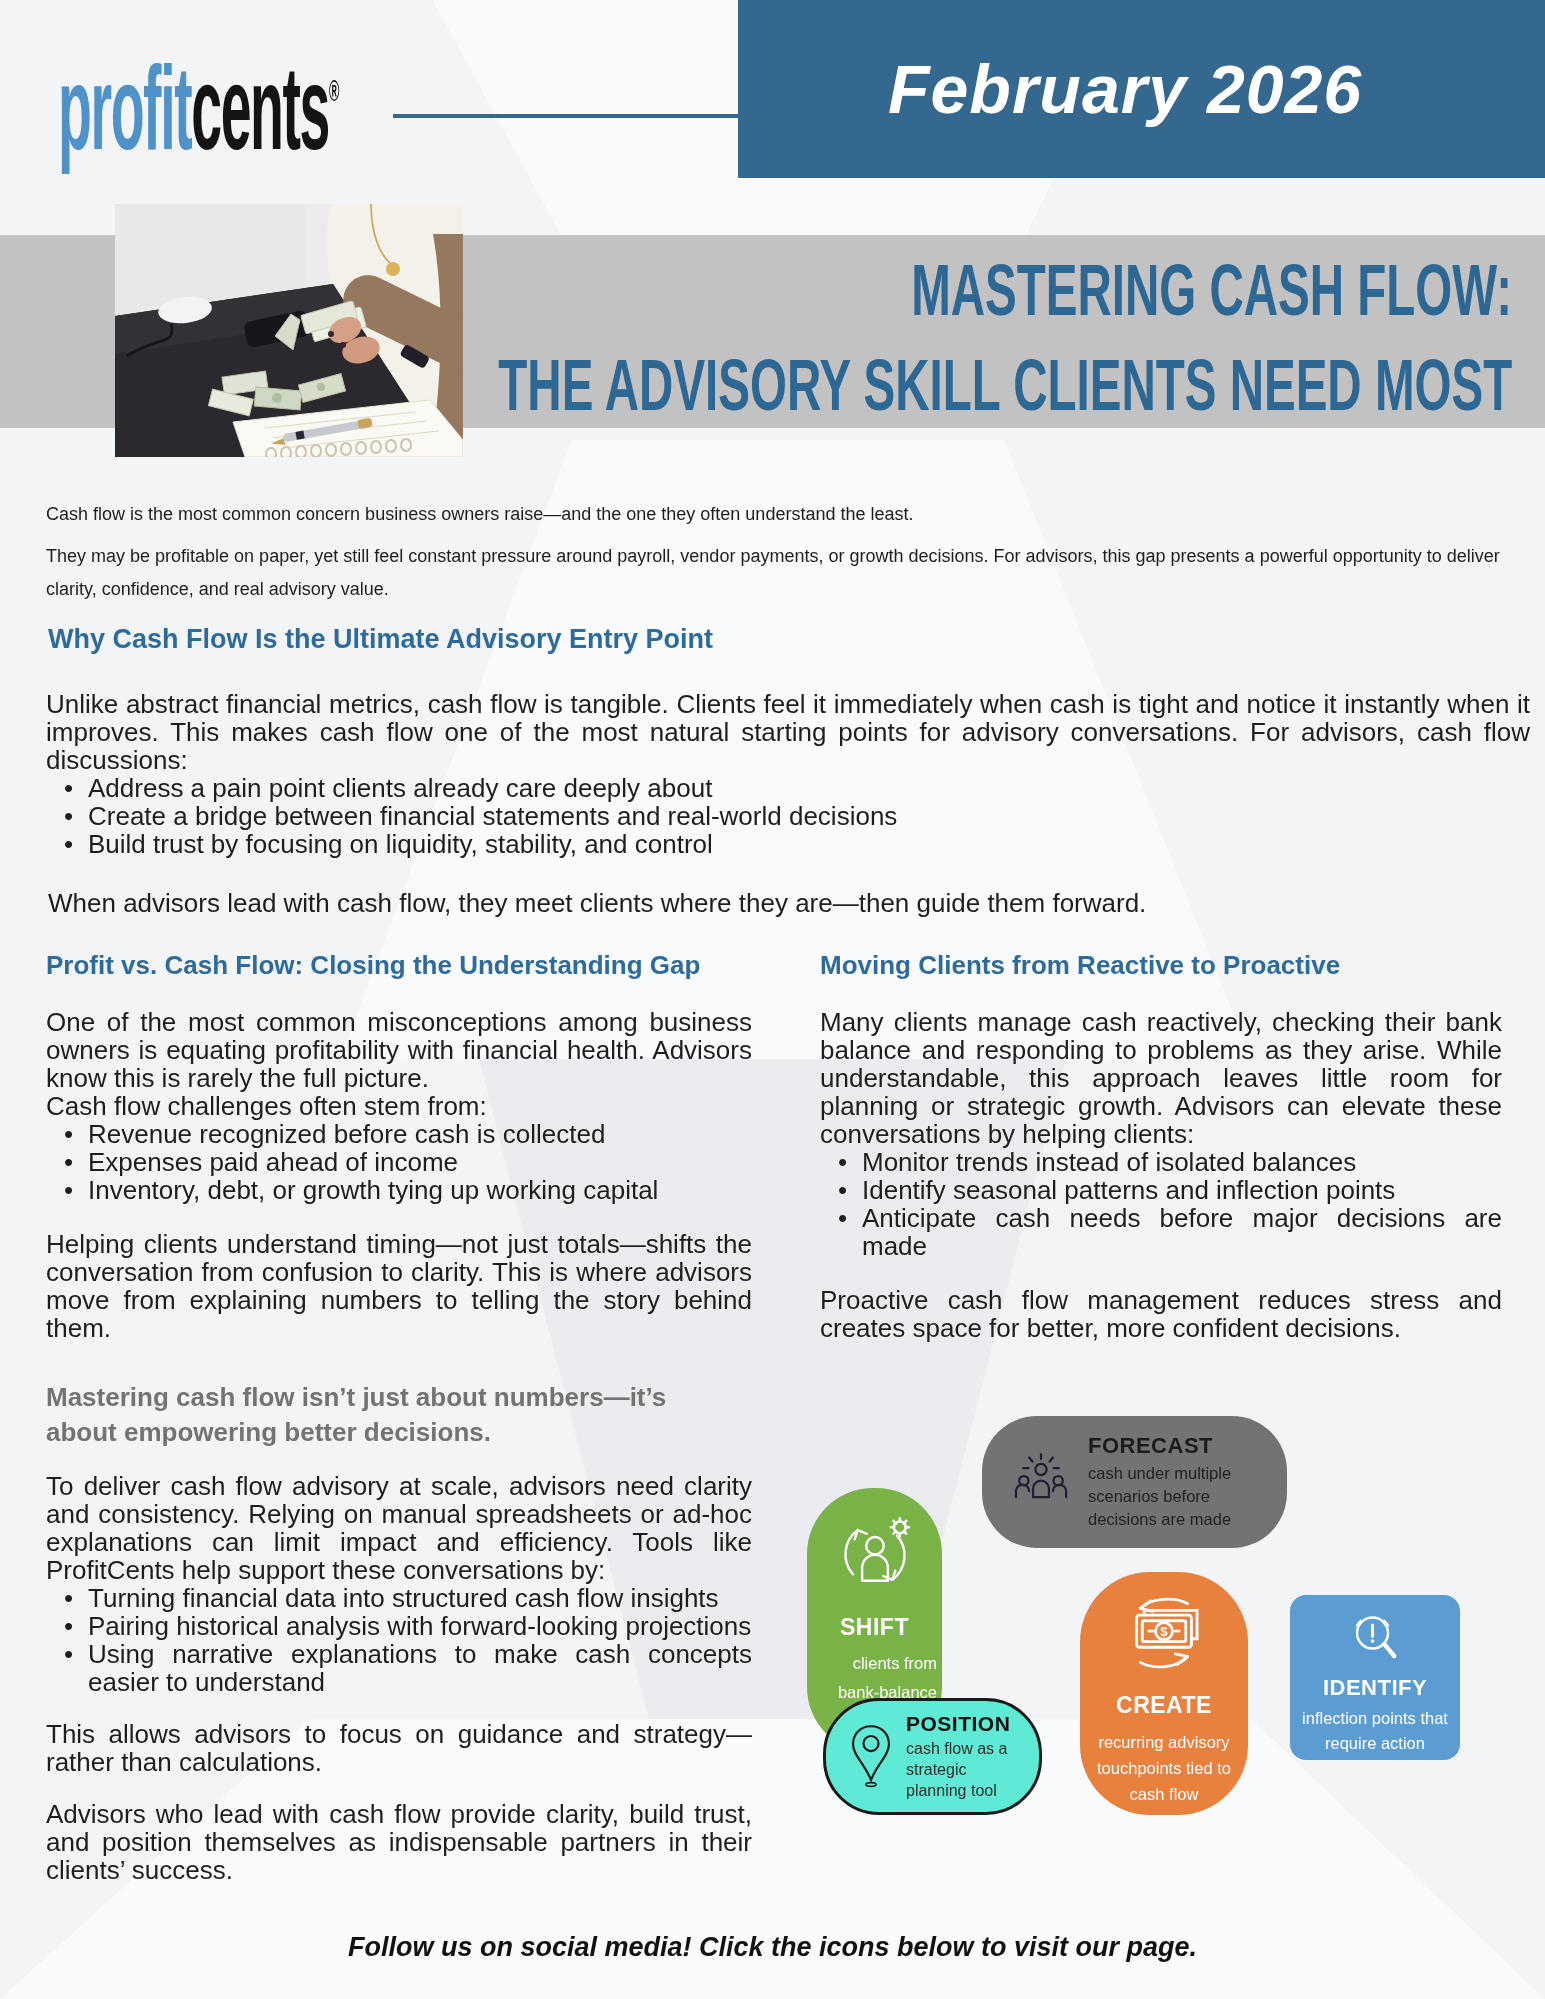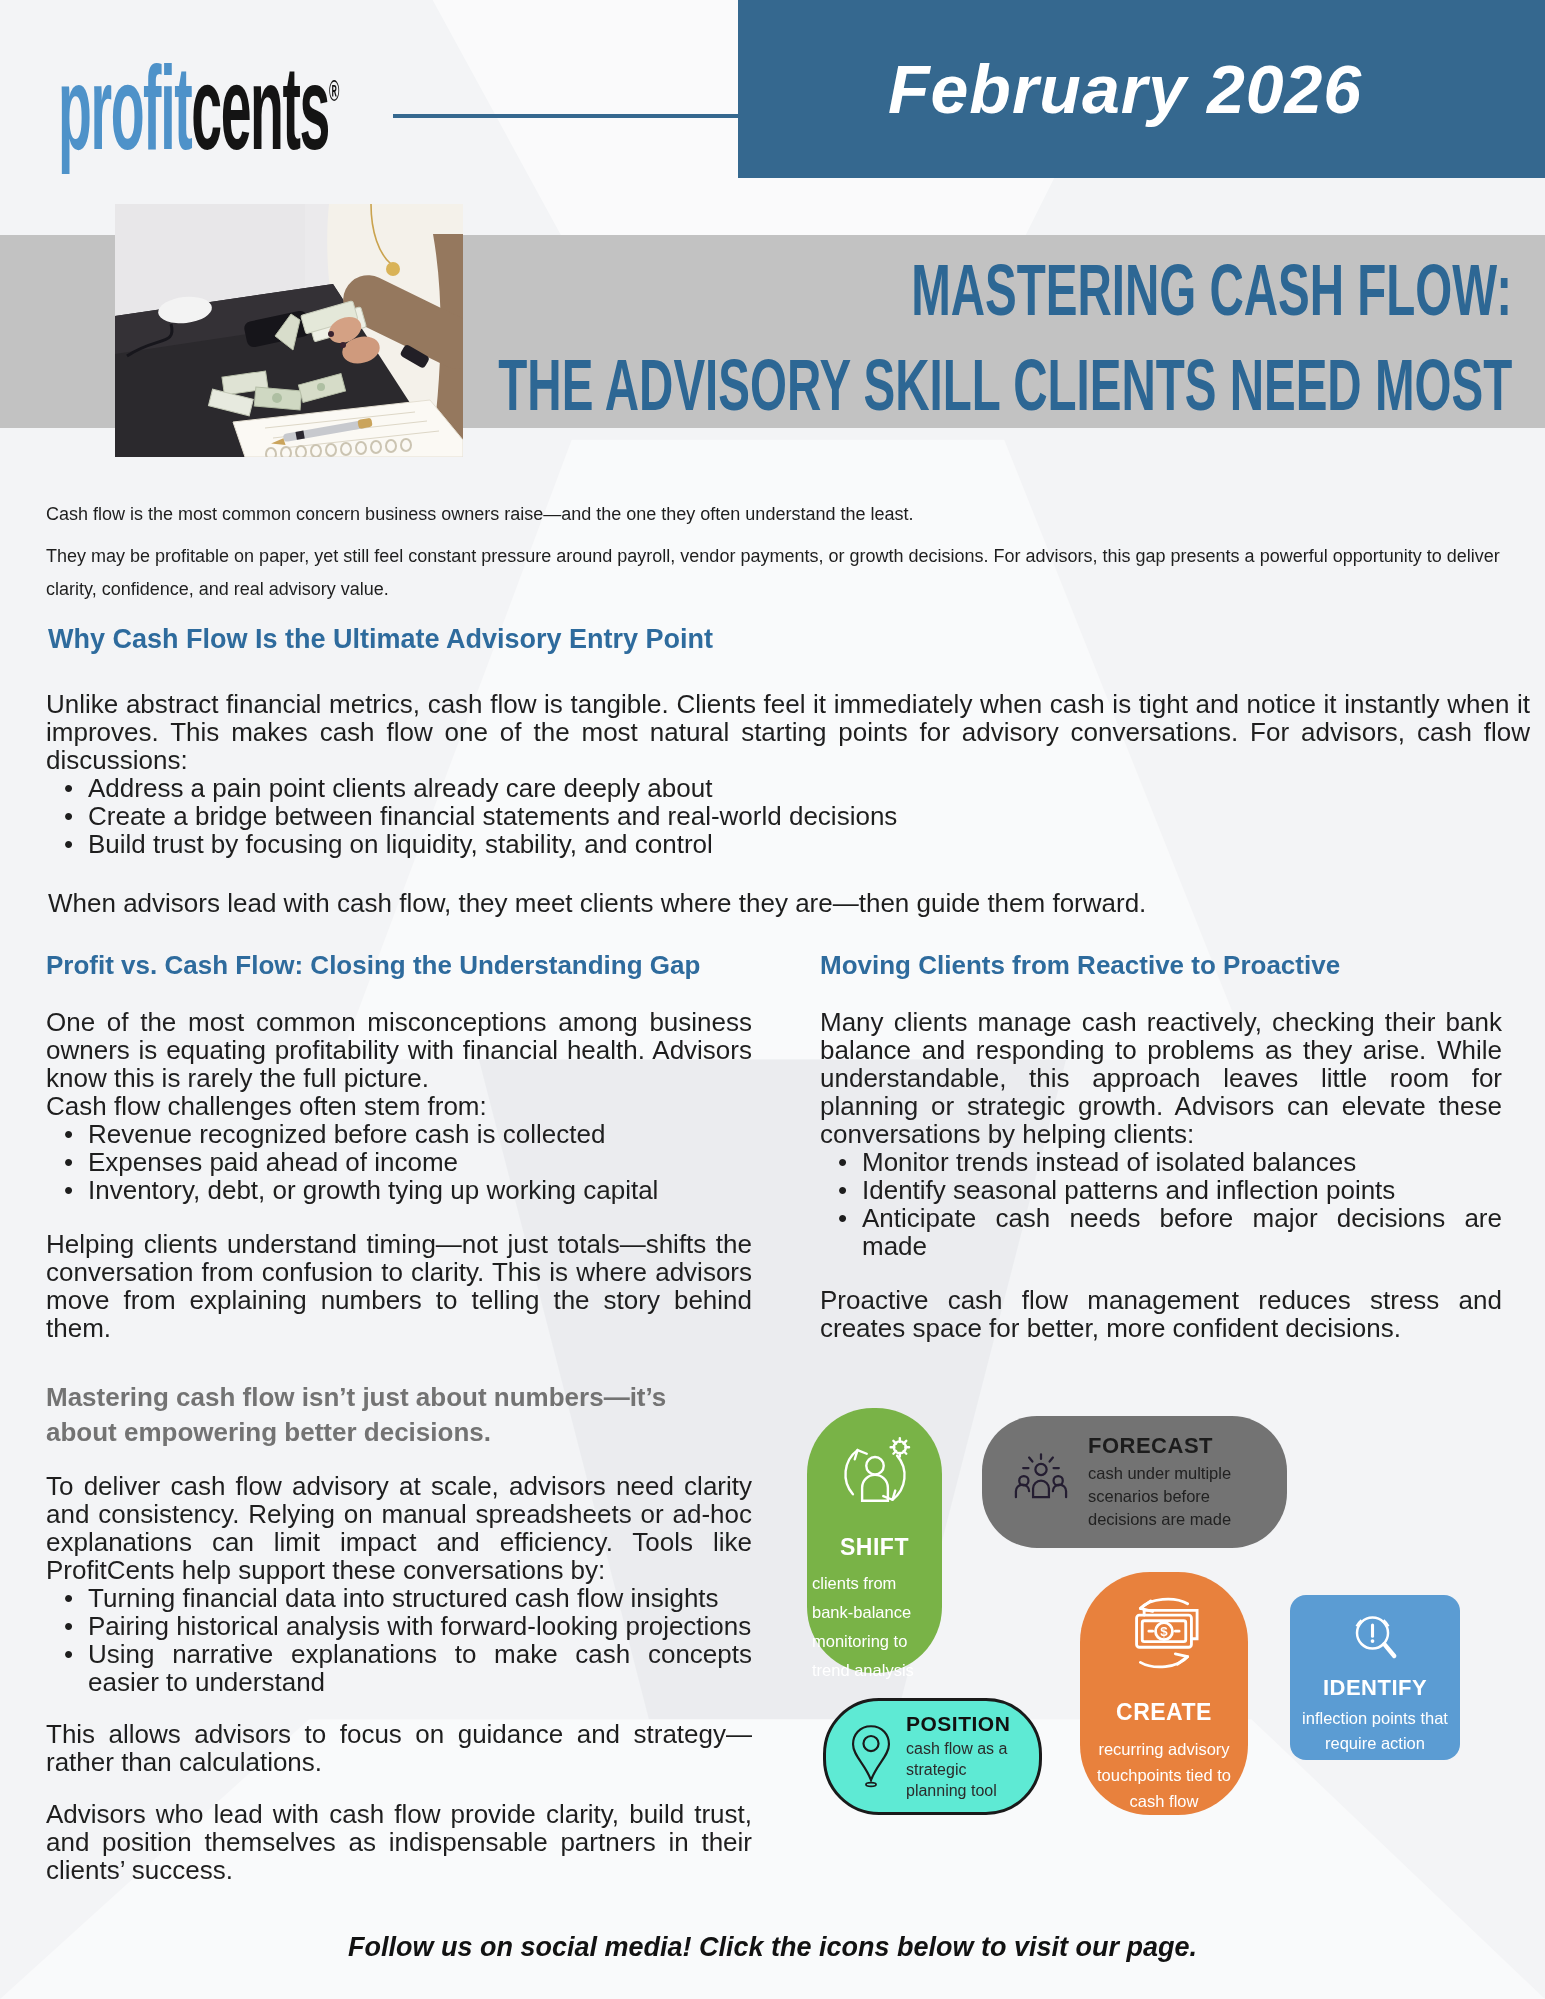--- a/index.html
+++ b/index.html
@@ -64,35 +64,35 @@
   .col p.just { text-align:justify; }
   .col ul.blist li { text-align:justify; }
   .mt26 { margin-top:26px; }
   .mt24 { margin-top:24px; }
   h3.blue { color:#737373; font-weight:bold; font-size:26px; line-height:35px; margin-top:38px; margin-bottom:22px; }
   h3.blue span { display:block; }
 
   
   .card { position:absolute; color:#fff; }
   .card .ttl { font-weight:bold; letter-spacing:.5px; }
-  .card-shift { left:807px; top:1408px; width:135px; height:265px; background:#79b347; border-radius:66px;
-    display:flex; flex-direction:column; align-items:center; text-align:left; padding-top:20px; }
+  .card-shift { left:807px; top:1488px; width:135px; height:265px; background:#79b347; border-radius:66px;
+    display:flex; flex-direction:column; align-items:center; text-align:right; padding-top:20px; }
   .card-shift .ttl { font-size:23px; margin-top:10px; }
   .card-shift .txt { font-size:16.5px; line-height:29px; margin-top:8px; width:125px; }
 
   .card-forecast { left:982px; top:1416px; width:305px; height:132px; background:#737373; border-radius:55px;
     color:#1c1c1c; display:flex; align-items:center; padding:0 22px 0 26px; }
   .card-forecast .ico { flex:0 0 66px; }
   .card-forecast .tcol { margin-left:14px; }
   .card-forecast .ttl { font-size:22px; }
   .card-forecast .txt { font-size:16.5px; line-height:23px; color:#222; margin-top:3px; width:180px; }
 
   .card-create { left:1080px; top:1572px; width:168px; height:243px; background:#e8813d; border-radius:70px;
     display:flex; flex-direction:column; align-items:center; text-align:center; padding-top:16px; }
-  .card-create .ttl { font-size:23px; margin-top:15px; }
+  .card-create .ttl { font-size:23px; margin-top:8px; }
   .card-create .txt { font-size:16.5px; line-height:26px; margin-top:10px; width:152px; }
 
   .card-identify { left:1290px; top:1595px; width:170px; height:165px; background:#5b9cd3; border-radius:16px;
     display:flex; flex-direction:column; align-items:center; text-align:center; padding-top:12px; }
   .card-identify .ttl { font-size:22px; margin-top:2px; }
   .card-identify .txt { font-size:16.5px; line-height:25px; margin-top:5px; width:160px; }
 
   .card-position { left:823px; top:1698px; width:219px; height:117px; background:#5eead4; border:3px solid #1a1a1a;
     border-radius:56px; color:#161616; display:flex; align-items:center; padding:0 14px 0 22px; }
   .card-position .ico { flex:0 0 46px; }

